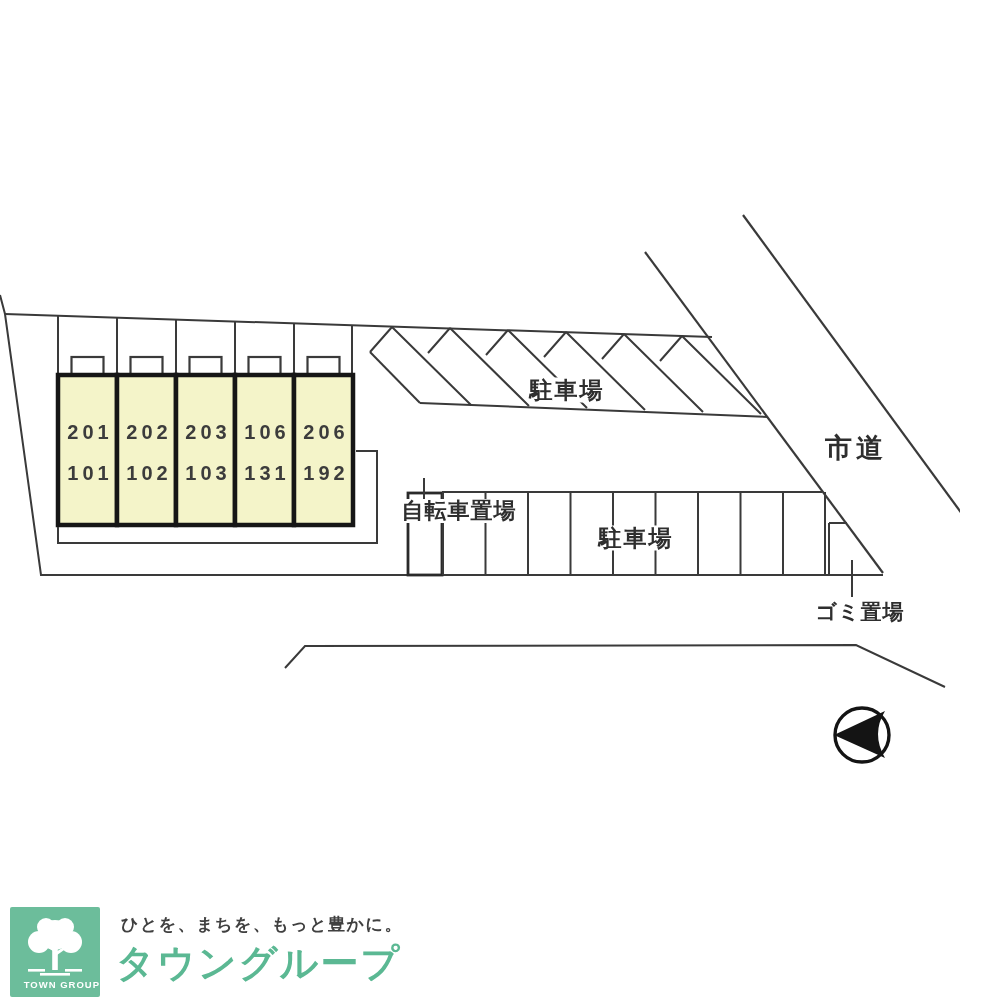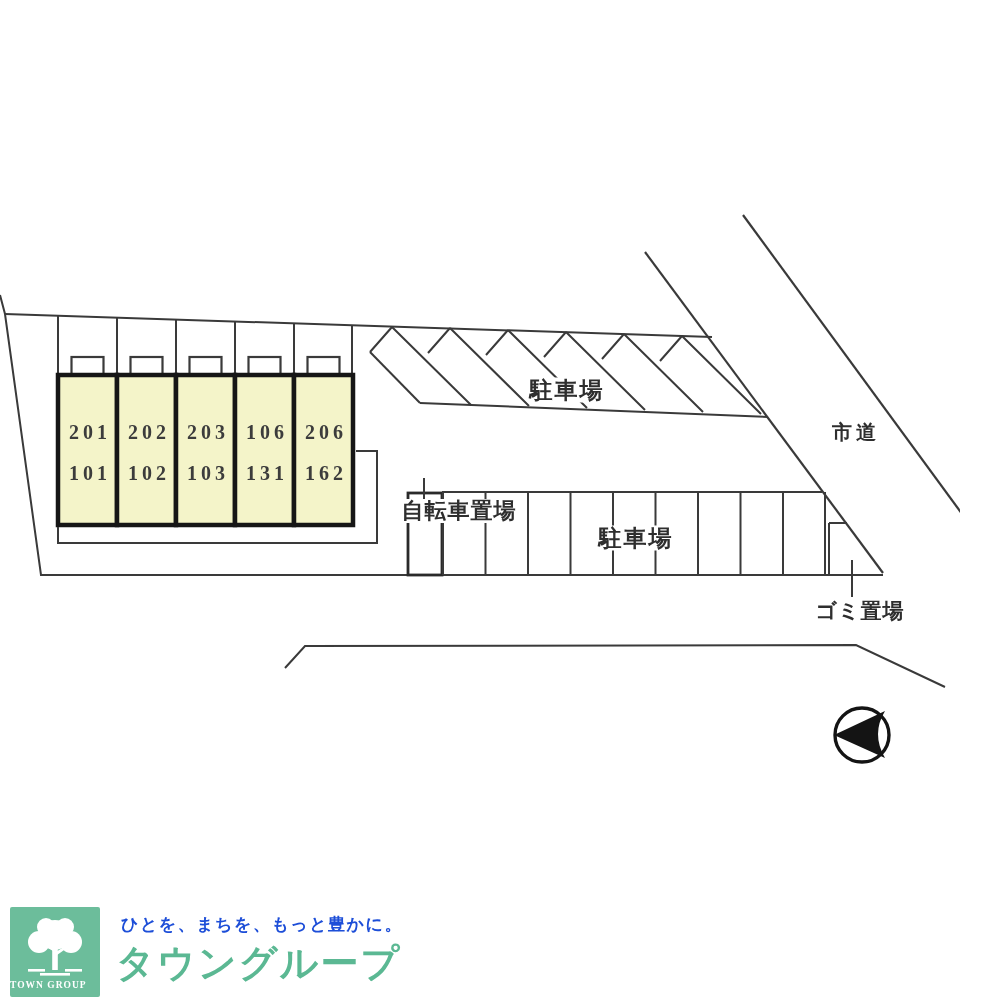--- a/index.html
+++ b/index.html
@@ -1,51 +1,51 @@
 <!DOCTYPE html>
 <html><head>
 <meta charset="utf-8">
 <style>
   html,body{margin:0;padding:0;background:#ffffff;}
   #stage{
     position:relative;width:960px;height:1000px;background:#ffffff;overflow:hidden;
-    font-family:Liberation Serif, serif;
+    font-family:Liberation Sans, sans-serif;
   }
   #plan-svg{position:absolute;left:0;top:0;width:1000px;height:1000px;}
   .plan-label{
     position:absolute;transform:translate(-50%,-50%);
     background:#ffffff;color:#2e2e2e;white-space:nowrap;
     font-weight:600;line-height:1;padding:1px 2px;
   }
   .lbl-parking-upper{left:567px;top:390px;font-size:23px;letter-spacing:2px;}
   .lbl-parking-lower{left:636px;top:538px;font-size:23px;letter-spacing:2px;}
   .lbl-bicycle{left:459px;top:463px;font-size:22px;letter-spacing:1px;margin-top:48px;}
   .lbl-garbage{left:860px;top:611px;font-size:21px;letter-spacing:1px;}
-  .lbl-road{left:856px;top:432px;font-size:20px;letter-spacing:4px;}
+  .lbl-road{left:856px;top:448px;font-size:27px;letter-spacing:4px;}
   .unit-num{
     position:absolute;transform:translate(-50%,-50%);
     font-size:20px;letter-spacing:4px;padding-left:4px;
     color:#3c3c3c;font-weight:600;background:transparent;white-space:nowrap;
   }
   
   .u0{left:88px}.u1{left:147px}.u2{left:206px}.u3{left:265px}.u4{left:324px}
   .row-upper{top:432px}.row-lower{top:473px}
   
   #logo-square{
     position:absolute;left:10px;top:907px;width:90px;height:90px;
     background:#6cbd9b;border-radius:2px;
   }
   #logo-square svg{position:absolute;left:0;top:0;}
   #logo-square .logo-en{
-    position:absolute;left:0;right:0;bottom:7px;text-align:left;
+    position:absolute;left:0;right:0;bottom:7px;text-align:right;
     color:#ffffff;font-size:9.5px;font-weight:700;letter-spacing:1px;
   }
   #logo-tagline{
     position:absolute;left:121px;top:913px;
-    color:#1d4ed8;font-size:17px;font-weight:600;letter-spacing:1.5px;white-space:nowrap;
+    color:#404040;font-size:17px;font-weight:600;letter-spacing:1.5px;white-space:nowrap;
   }
   #logo-brand{
     position:absolute;left:116px;top:938px;
     color:#5bb893;font-size:38px;font-weight:700;letter-spacing:2px;white-space:nowrap;
   }
 </style>
 </head>
 <body>
 
 <div id="stage">
@@ -116,21 +116,21 @@
 
   <div class="unit-num u0 row-upper">201</div>
   <div class="unit-num u1 row-upper">202</div>
   <div class="unit-num u2 row-upper">203</div>
   <div class="unit-num u3 row-upper">106</div>
   <div class="unit-num u4 row-upper">206</div>
   <div class="unit-num u0 row-lower">101</div>
   <div class="unit-num u1 row-lower">102</div>
   <div class="unit-num u2 row-lower">103</div>
   <div class="unit-num u3 row-lower">131</div>
-  <div class="unit-num u4 row-lower">162</div>
+  <div class="unit-num u4 row-lower">192</div>
 
   <div id="logo-square">
     <svg width="90" height="90" viewBox="0 0 90 90">
       <g fill="#ffffff">
         <circle cx="45" cy="28" r="15"></circle>
         <circle cx="29" cy="35" r="11"></circle>
         <circle cx="61" cy="35" r="11"></circle>
         <circle cx="36" cy="20" r="9"></circle>
         <circle cx="55" cy="20" r="9"></circle>
         <rect x="42.2" y="34" width="5.6" height="29"></rect>

